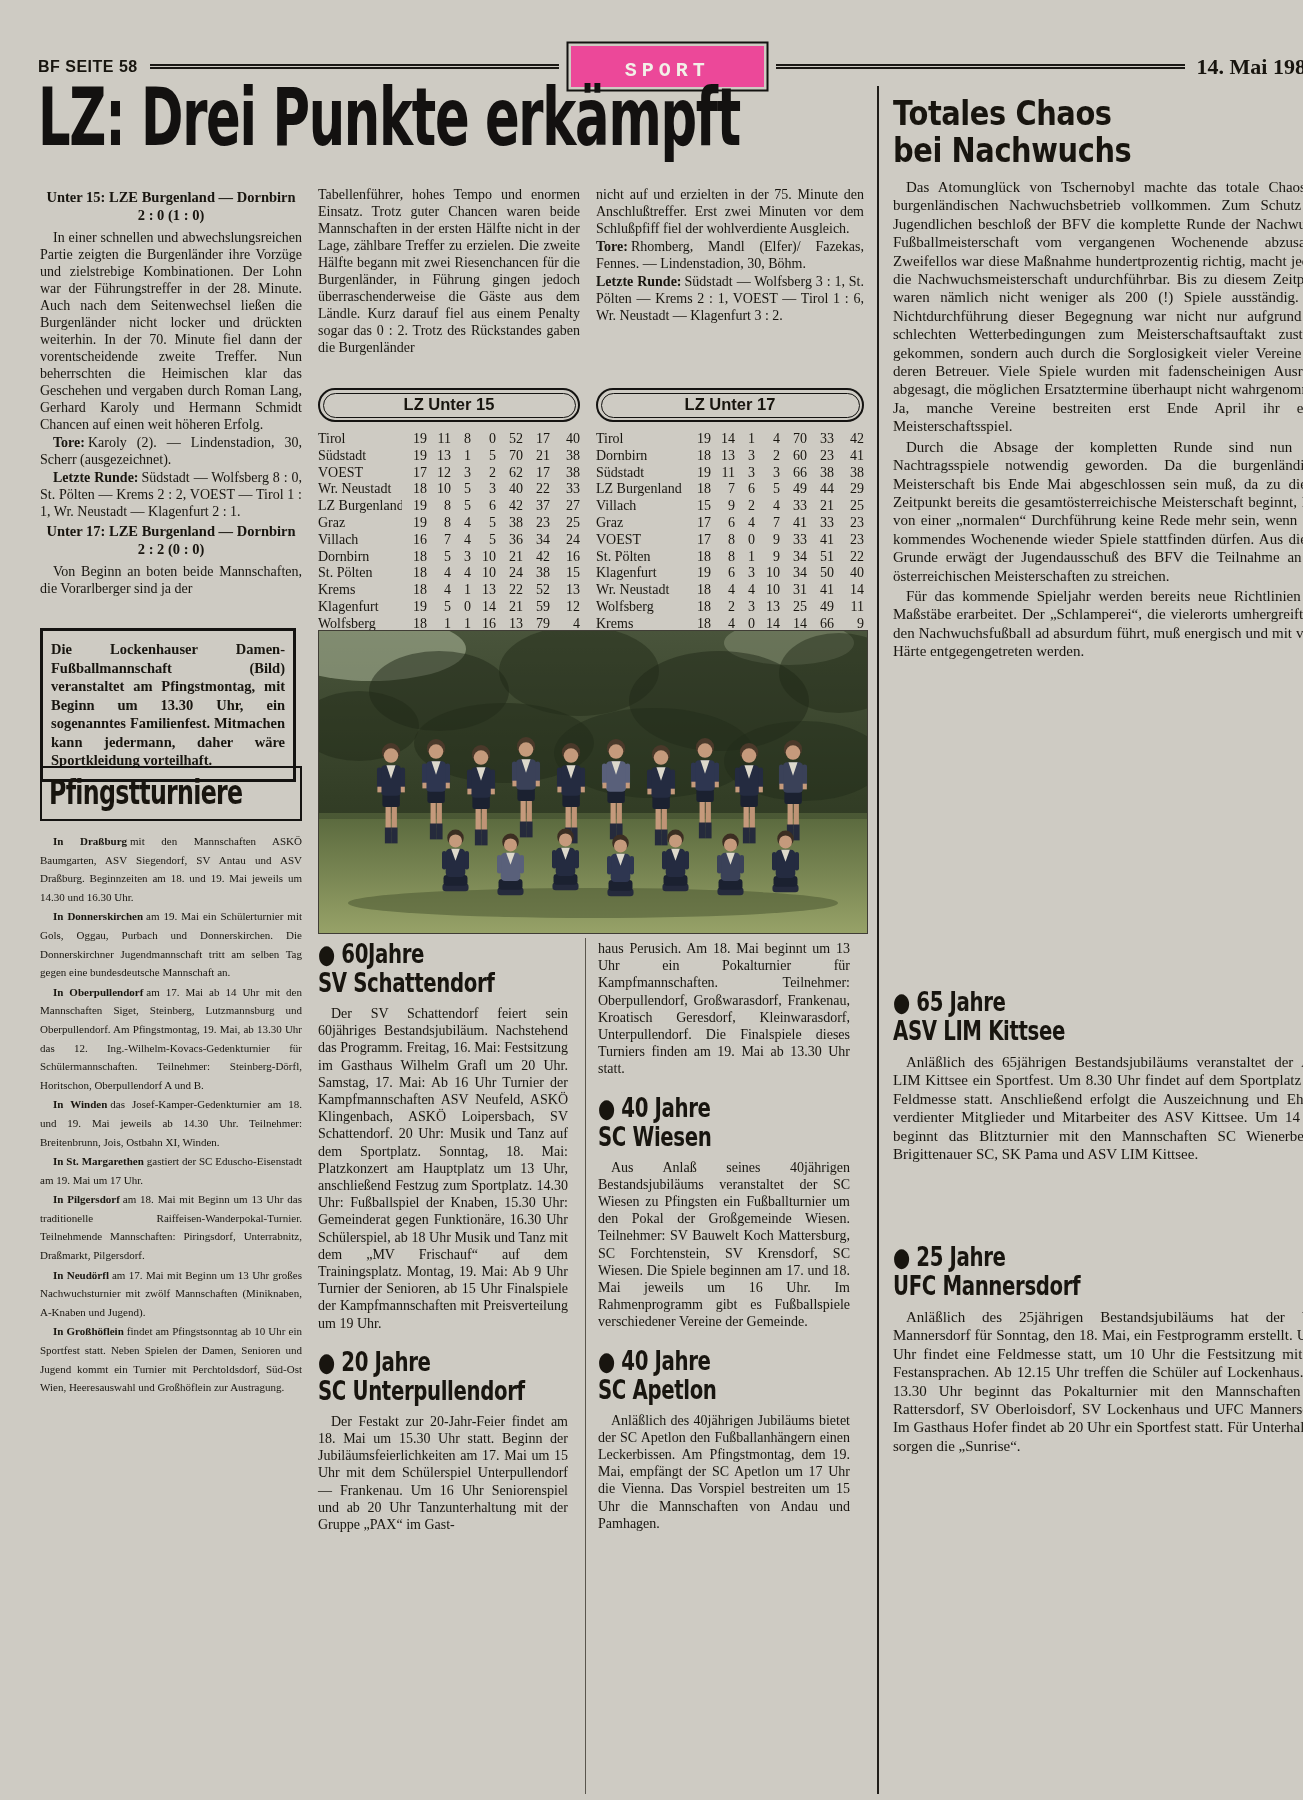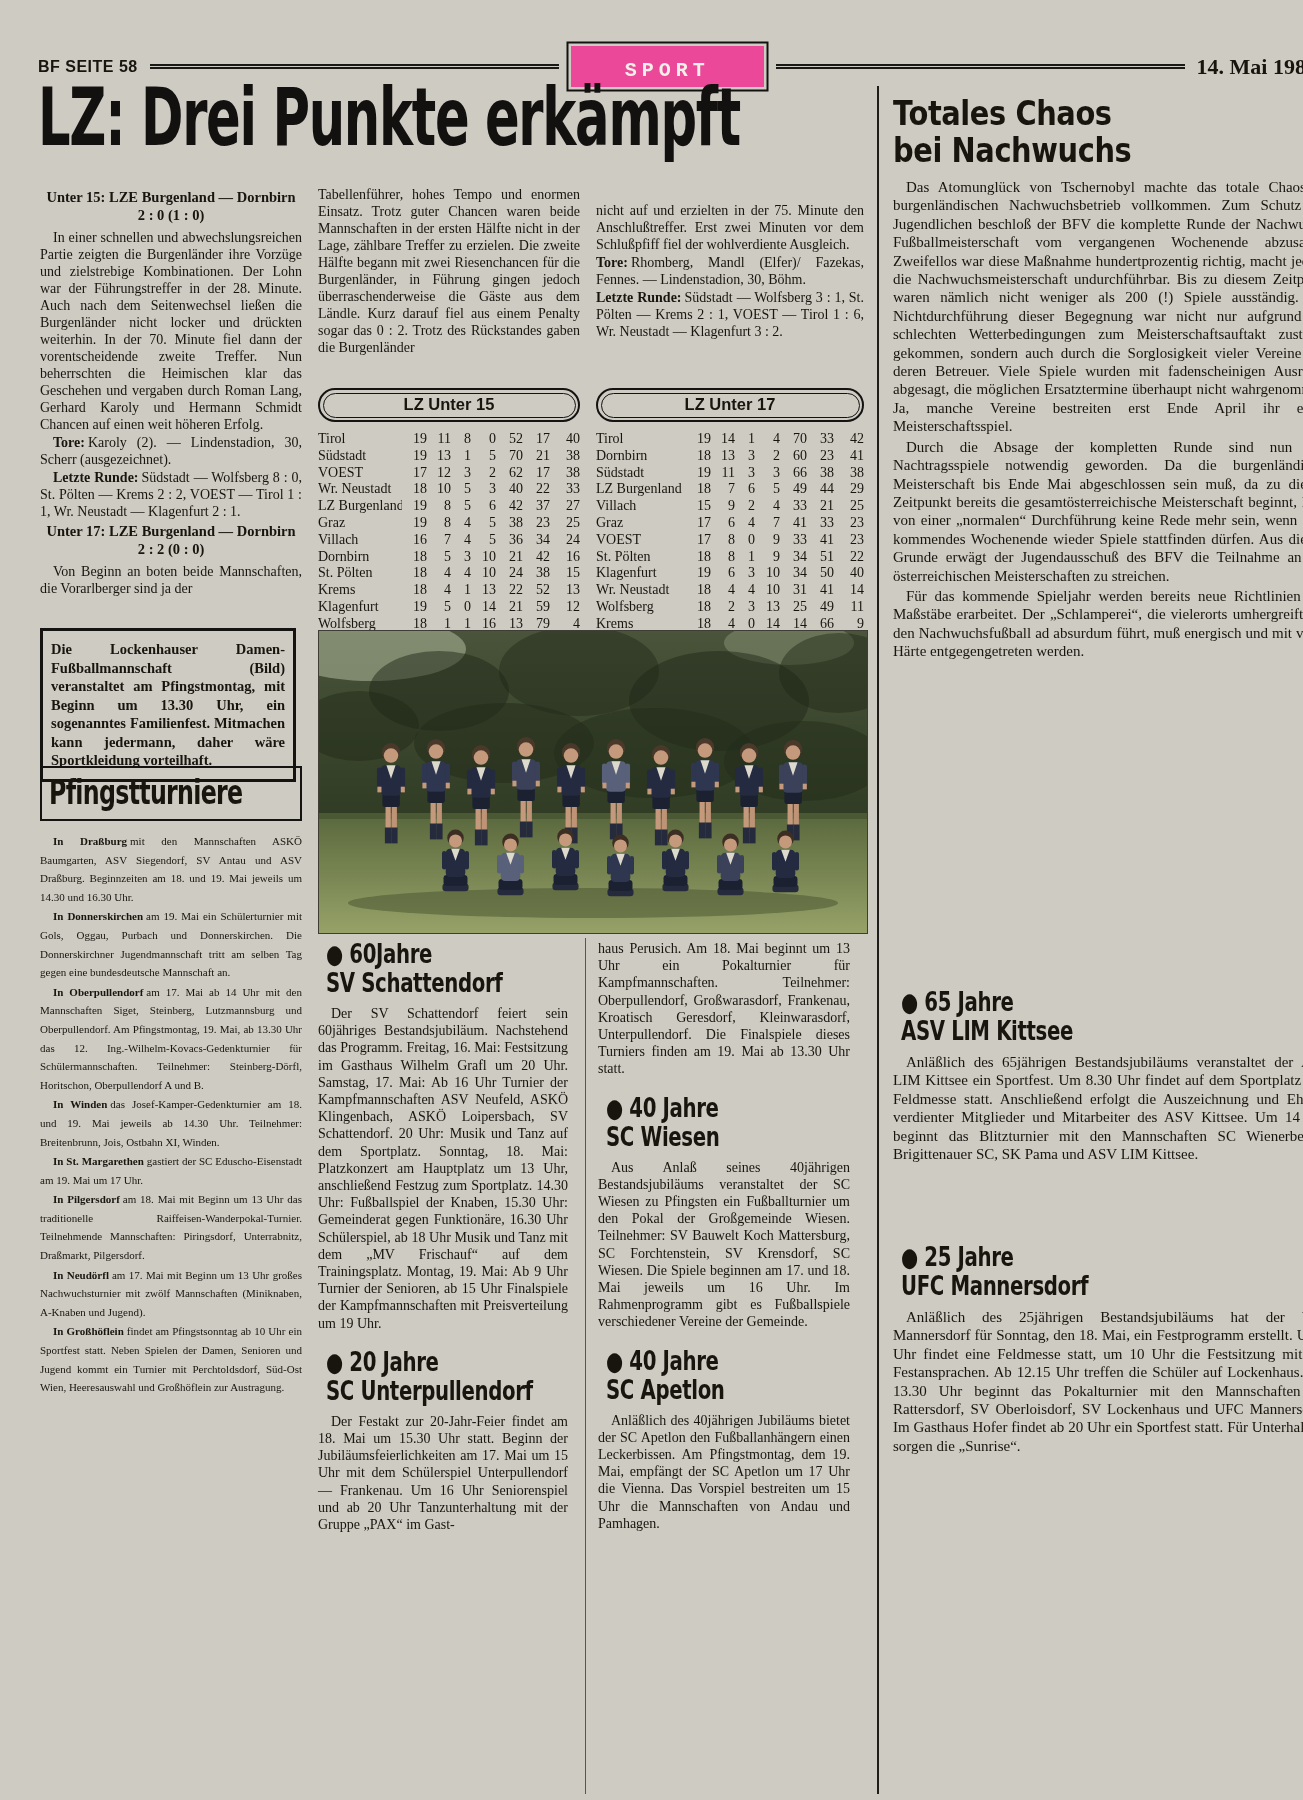--- a/index.html
+++ b/index.html
@@ -26,21 +26,21 @@
     transform:scaleX(.64);transform-origin:left top;}
 
   
   .vrule-main{position:absolute;left:877px;top:86px;bottom:6px;width:2px;background:#201d19;}
   .vrule-mid{position:absolute;left:585px;top:938px;height:856px;width:1px;background:#5a564d;}
 
   
   .story-col{position:absolute;top:186px;width:262px;font-size:14px;line-height:17px;text-align:justify;}
   .col1{left:40px;}
   .col2{left:318px;}
-  .col3{left:596px;width:268px;margin-top:16px;}
+  .col3{left:596px;width:268px;}
   .para{margin:0 0 1px;text-indent:13px;}
   .noindent{text-indent:0;}
   .plead{font-weight:bold;padding-right:3px;}
   .plead:empty{display:none;}
   .subhead{font-weight:bold;text-align:center;font-size:14.5px;line-height:18px;margin:2px 0 5px;text-indent:0;}
 
   
   .league-table{position:absolute;top:388px;width:262px;}
   .lt-u15{left:318px;}
   .lt-u17{left:596px;width:268px;}
@@ -66,21 +66,21 @@
   .cond-title{display:inline-block;font-family:"DejaVu Sans",sans-serif;font-weight:800;font-size:33px;line-height:1;
     letter-spacing:-1px;white-space:nowrap;transform:scaleX(.72);transform-origin:left center;}
   .pfingst-body{margin-top:11px;font-size:11px;line-height:18.6px;text-align:justify;}
   .pfingst-body .para{margin-bottom:1px;}
 
   
   .bot-col{position:absolute;top:940px;font-size:14px;line-height:17.2px;text-align:justify;}
   .colA{left:318px;width:250px;}
   .colB{left:598px;width:252px;}
 
-  .sec-head{margin:16px 8px 7px;text-indent:0;}
+  .sec-head{margin:16px 0 7px;text-indent:0;}
   .sec-head.first{margin-top:0;}
   .sec-line{font-family:"DejaVu Sans",sans-serif;font-weight:800;font-size:26px;line-height:29px;letter-spacing:-.5px;}
   .cond2{display:inline-block;transform:scaleX(.76);transform-origin:left center;white-space:nowrap;}
 
   
   .right-col{position:absolute;left:893px;top:95px;width:438px;height:1705px;}
   .chaos{position:absolute;top:0;left:0;width:100%;}
   .chaos-line{font-family:"DejaVu Sans",sans-serif;font-weight:800;font-size:34px;line-height:37px;letter-spacing:-.5px;}
   .cond3{display:inline-block;transform:scaleX(.85);transform-origin:left center;white-space:nowrap;}
   .chaos-body{margin-top:9px;}

